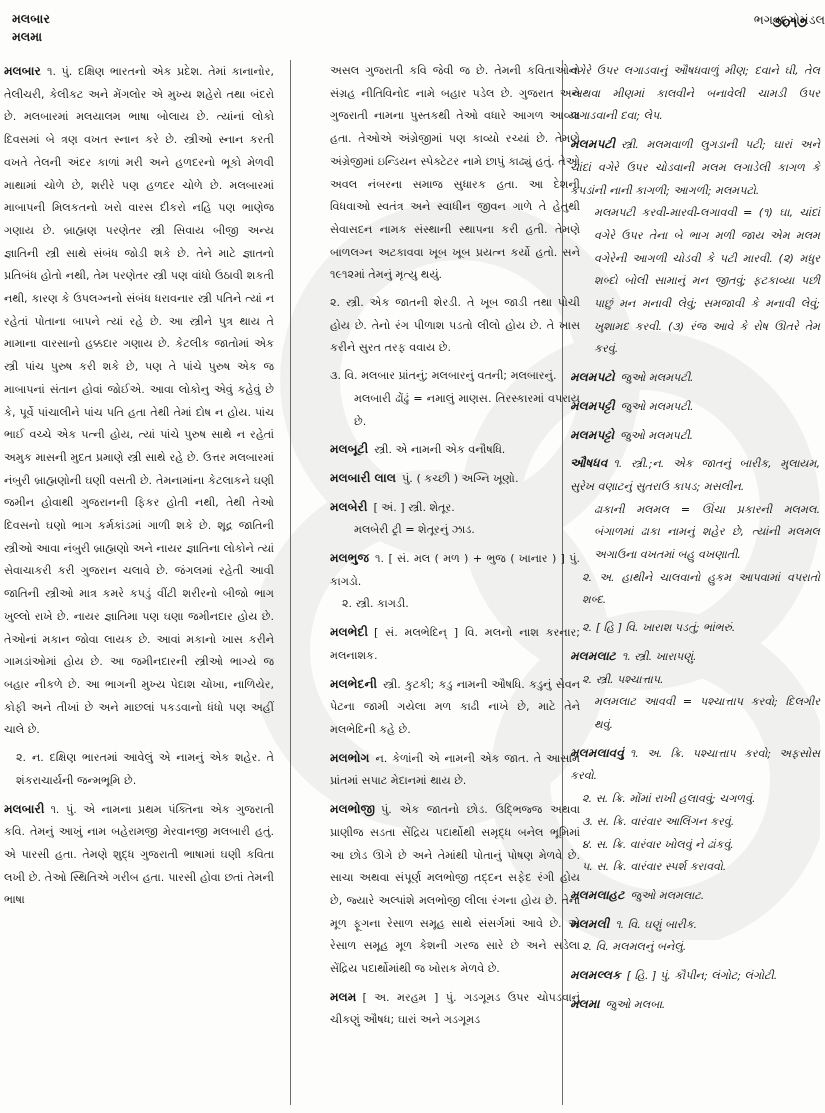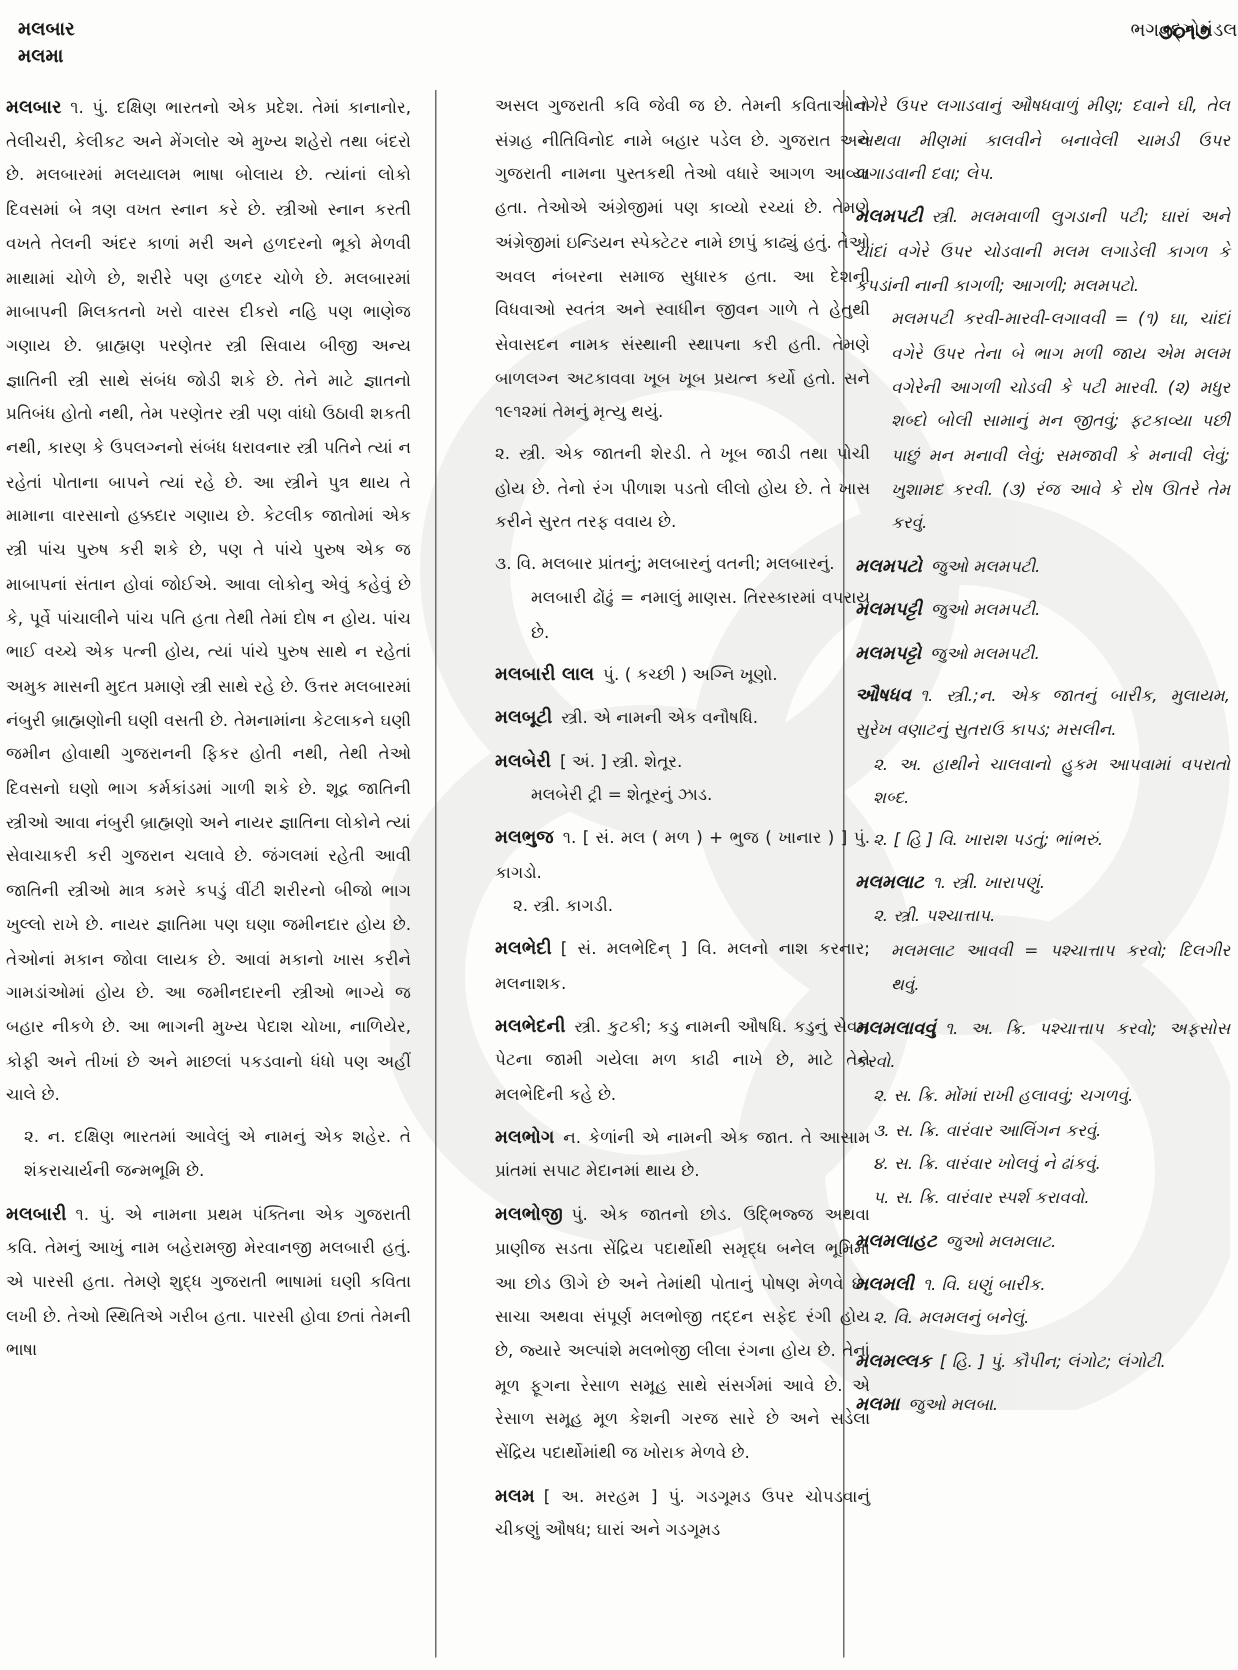--- a/index.html
+++ b/index.html
@@ -64,24 +64,24 @@
       <p>અસલ ગુજરાતી કવિ જેવી જ છે. તેમની કવિતાઓનો સંગ્રહ નીતિવિનોદ નામે બહાર પડેલ છે. ગુજરાત અને ગુજરાતી નામના પુસ્તકથી તેઓ વધારે આગળ આવ્યા હતા. તેઓએ અંગ્રેજીમાં પણ કાવ્યો રચ્યાં છે. તેમણે અંગ્રેજીમાં ઇન્ડિયન સ્પેક્ટેટર નામે છાપું કાઢ્યું હતું. તેઓ અવલ નંબરના સમાજ સુધારક હતા. આ દેશની વિધવાઓ સ્વતંત્ર અને સ્વાધીન જીવન ગાળે તે હેતુથી સેવાસદન નામક સંસ્થાની સ્થાપના કરી હતી. તેમણે બાળલગ્ન અટકાવવા ખૂબ ખૂબ પ્રયત્ન કર્યો હતો. સને ૧૯૧૨માં તેમનું મૃત્યુ થયું.</p>
     </div>
     <div class="entry">
       <p>૨. સ્ત્રી. એક જાતની શેરડી. તે ખૂબ જાડી તથા પોચી હોય છે. તેનો રંગ પીળાશ પડતો લીલો હોય છે. તે ખાસ કરીને સુરત તરફ વવાય છે.</p>
     </div>
     <div class="entry">
       <p>૩. વિ. મલબાર પ્રાંતનું; મલબારનું વતની; મલબારનું.</p>
       <p class="ex">મલબારી ઢોંઢું = નમાલું માણસ. તિરસ્કારમાં વપરાય છે.</p>
     </div>
     <div class="entry">
-      <p><span class="head">મલબારી લાલ</span><span>પું. ( કચ્છી ) અગ્નિ ખૂણો.</span></p>
+      <p><span class="head">મલબૂટી</span><span>સ્ત્રી. એ નામની એક વનૌષધિ.</span></p>
     </div>
     <div class="entry">
-      <p><span class="head">મલબૂટી</span><span>સ્ત્રી. એ નામની એક વનૌષધિ.</span></p>
+      <p><span class="head">મલબારી લાલ</span><span>પું. ( કચ્છી ) અગ્નિ ખૂણો.</span></p>
     </div>
     <div class="entry">
       <p><span class="head">મલબેરી</span><span>[ અં. ] સ્ત્રી. શેતૂર.</span></p>
       <p class="ex">મલબેરી ટ્રી = શેતૂરનું ઝાડ.</p>
     </div>
     <div class="entry">
       <p><span class="head">મલભુજ</span><span>૧. [ સં. મલ ( મળ ) + ભુજ ( ખાનાર ) ] પું. કાગડો.</span></p>
       <p class="sub">૨. સ્ત્રી. કાગડી.</p>
     </div>
     <div class="entry">
@@ -113,20 +113,21 @@
       <p><span class="head">મલમપટો</span><span>જુઓ મલમપટી.</span></p>
     </div>
     <div class="entry">
       <p><span class="head">મલમપટ્ટી</span><span>જુઓ મલમપટી.</span></p>
     </div>
     <div class="entry">
       <p><span class="head">મલમપટ્ટો</span><span>જુઓ મલમપટી.</span></p>
     </div>
     <div class="entry">
       <p><span class="head">ઔષધવ</span><span>૧. સ્ત્રી.;ન. એક જાતનું બારીક, મુલાયમ, સુરેખ વણાટનું સુતરાઉ કાપડ; મસલીન.</span></p>
+      <p class="ex">ઢાકાની મલમલ = ઊંચા પ્રકારની મલમલ. બંગાળમાં ઢાકા નામનું શહેર છે, ત્યાંની મલમલ અગાઉના વખતમાં બહુ વખણાતી.</p>
       <p class="sub">૨. અ. હાથીને ચાલવાનો હુકમ આપવામાં વપરાતો શબ્દ.</p>
     </div>
     <div class="entry">
       <p class="sub">૨. [ હિ ] વિ. ખારાશ પડતું; ભાંભરું.</p>
     </div>
     <div class="entry">
       <p><span class="head">મલમલાટ</span><span>૧. સ્ત્રી. ખારાપણું.</span></p>
       <p class="sub">૨. સ્ત્રી. પશ્ચાત્તાપ.</p>
       <p class="ex">મલમલાટ આવવી = પશ્ચાત્તાપ કરવો; દિલગીર થવું.</p>
     </div>

